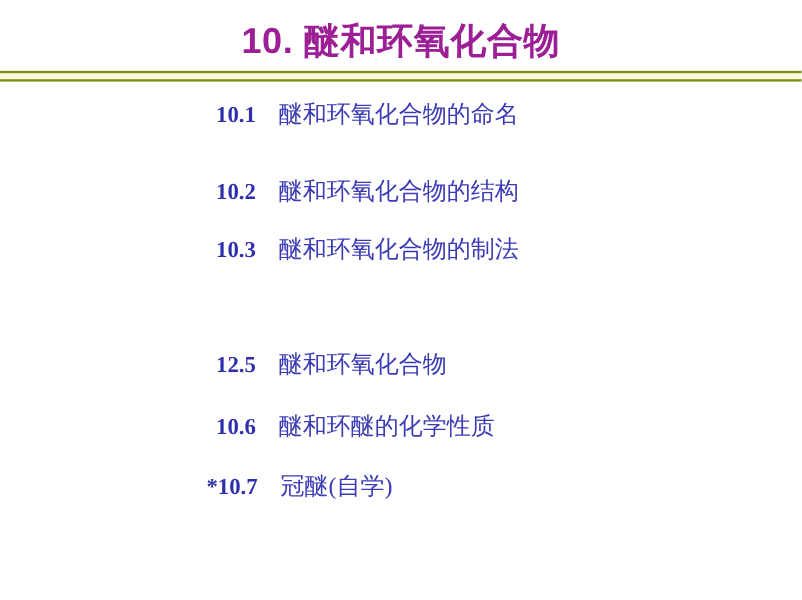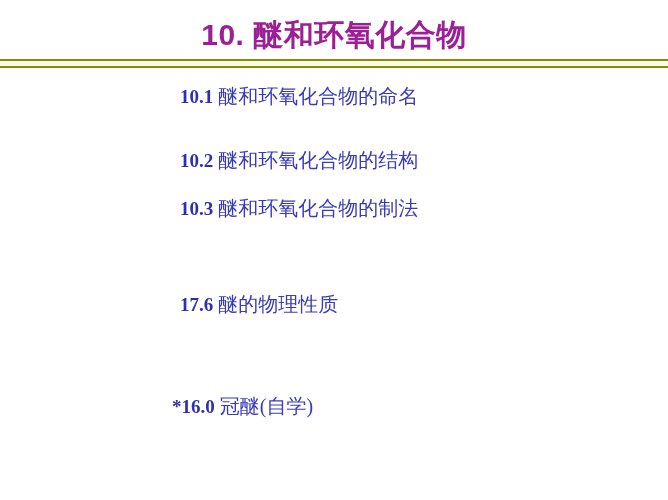--- a/index.html
+++ b/index.html
@@ -97,21 +97,21 @@
   }
   .item-star {
     font-weight: 700;
     font-size: 19px;
     color: #2f2fae;
   }
   .item-text {
     font-weight: 400;
     font-size: 20px;
     color: #3b3bb5;
-    margin-left: 5px;
+    margin-left: 19px;
   }
 </style>
 </head>
 <body>
 
 <div class="slide">
 
   <div class="title-block">
     <div class="slide-title">10. 醚和环氧化合物</div>
   </div>
@@ -119,17 +119,18 @@
   <div class="rules">
     <div class="rule-fill"></div>
     <div class="rule-line top"></div>
     <div class="rule-line bottom"></div>
   </div>
 
   <div class="agenda" id="agenda-list">
       <div class="agenda-item" style="top: 0px;"><span class="item-num">10.1</span><span class="item-text">醚和环氧化合物的命名</span></div>
       <div class="agenda-item" style="top: 64px;"><span class="item-num">10.2</span><span class="item-text">醚和环氧化合物的结构</span></div>
       <div class="agenda-item" style="top: 112px;"><span class="item-num">10.3</span><span class="item-text">醚和环氧化合物的制法</span></div>
-      <div class="agenda-item" style="top: 208px;"><span class="item-num">17.6</span><span class="item-text">醚的物理性质</span></div>
-      <div class="agenda-item last" style="top: 310px;"><span class="item-star">*</span><span class="item-num">16.0</span><span class="item-text">冠醚(自学)</span></div>
+      <div class="agenda-item" style="top: 208px;"><span class="item-num">12.5</span><span class="item-text">醚和环氧化合物</span></div>
+      <div class="agenda-item" style="top: 260px;"><span class="item-num">10.6</span><span class="item-text">醚和环醚的化学性质</span></div>
+      <div class="agenda-item last" style="top: 310px;"><span class="item-star">*</span><span class="item-num">10.7</span><span class="item-text">冠醚(自学)</span></div>
     </div>
 
 </div>
 
 </body></html>

